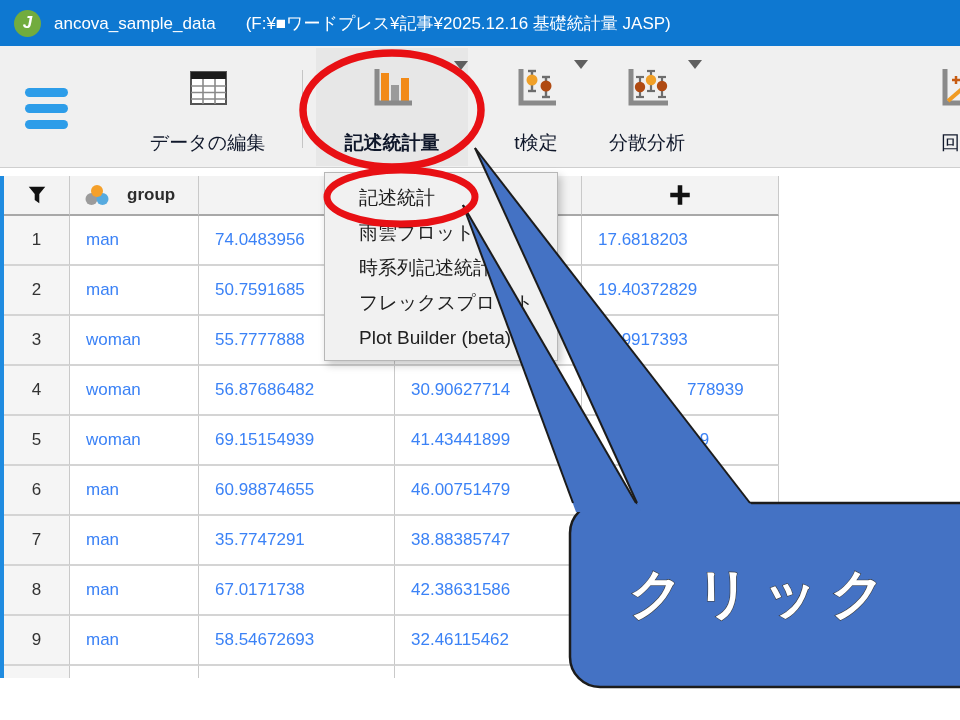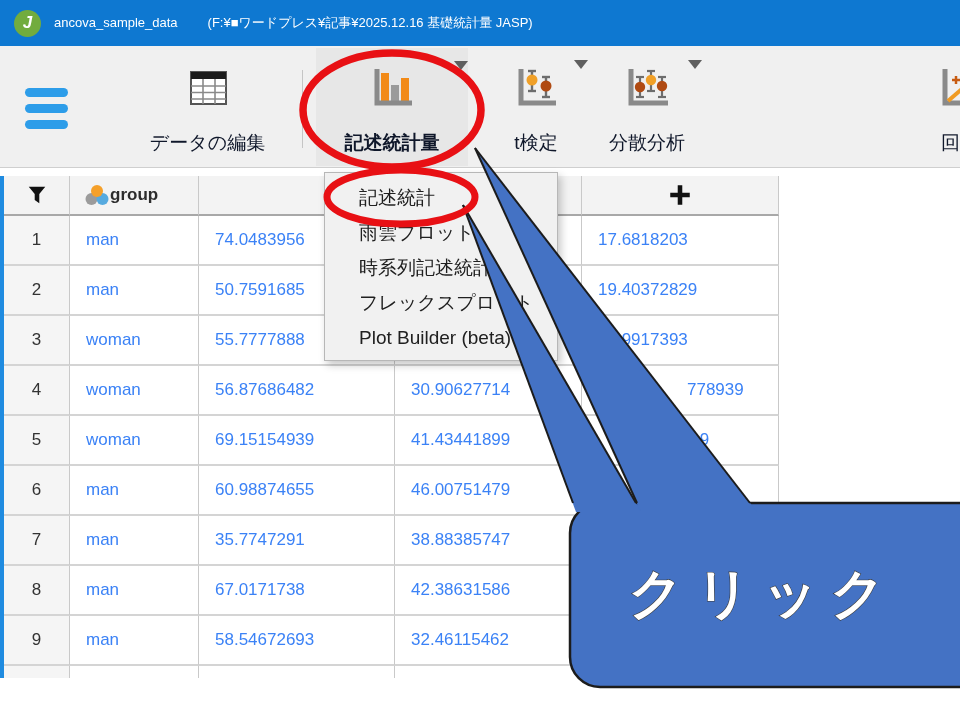--- a/index.html
+++ b/index.html
@@ -12,21 +12,21 @@
   
   .titlebar {
     position:absolute; left:0; top:0; width:960px; height:46px;
     background:#0e78d1; color:#fff; display:flex; align-items:center;
   }
   .logo {
     width:27px; height:27px; border-radius:50%; background:#72ac3e;
     margin-left:14px; display:flex; align-items:center; justify-content:center;
     color:#fff; font-weight:bold; font-style:italic; font-size:17px; flex:0 0 auto;
   }
-  .titletext { margin-left:13px; font-size:13px; white-space:nowrap; }
+  .titletext { margin-left:13px; font-size:17px; white-space:nowrap; }
   .titlepath { margin-left:30px; }
   
   .toolbar {
     position:absolute; left:0; top:46px; width:960px; height:122px;
     background:#f0f0f0; border-bottom:1px solid #cfcfcf; box-sizing:border-box;
   }
   .hamburger { position:absolute; left:25px; top:42px; width:43px; height:41px; cursor:pointer; }
   .hamburger .bar { width:43px; height:9px; border-radius:4.5px; background:#2d9de9; margin-bottom:7px; }
   .tb-btn { position:absolute; top:2px; height:118px; }
   .tb-btn.active { background:#e7e7e7; }
@@ -50,21 +50,21 @@
   .trow.header { grid-template-columns:66px 129px 196px 187px 197px 56px; }
   .cell {
     box-sizing:border-box; height:50px; background:#fff;
     border-right:1px solid #c9c9c9; border-bottom:2px solid #d4d4d4;
     display:flex; align-items:center; padding-left:16px;
     font-size:17px; color:#3b82f6; white-space:nowrap; overflow:hidden;
   }
   .rownum { justify-content:center; padding-left:0; background:#f5f5f5; color:#333; }
   .header .cell {
     height:40px; background:#f3f3f3; border-bottom:2px solid #a8a8a8;
-    font-weight:bold; color:#2c2c2c; gap:0; padding-left:14px;
+    font-weight:bold; color:#2c2c2c; gap:17px; padding-left:14px;
   }
   .header .rownum, .header .pluscell { justify-content:center; padding-left:0; }
   
   .menu {
     position:absolute; left:324px; top:172px; width:234px; height:189px;
     background:#f1f1f1; border:1px solid #b7b7b7; box-sizing:border-box;
     box-shadow:3px 4px 8px rgba(0,0,0,0.22); padding-top:7px; z-index:5;
   }
   .menu-item {
     height:35px; line-height:35px; padding-left:34px;

